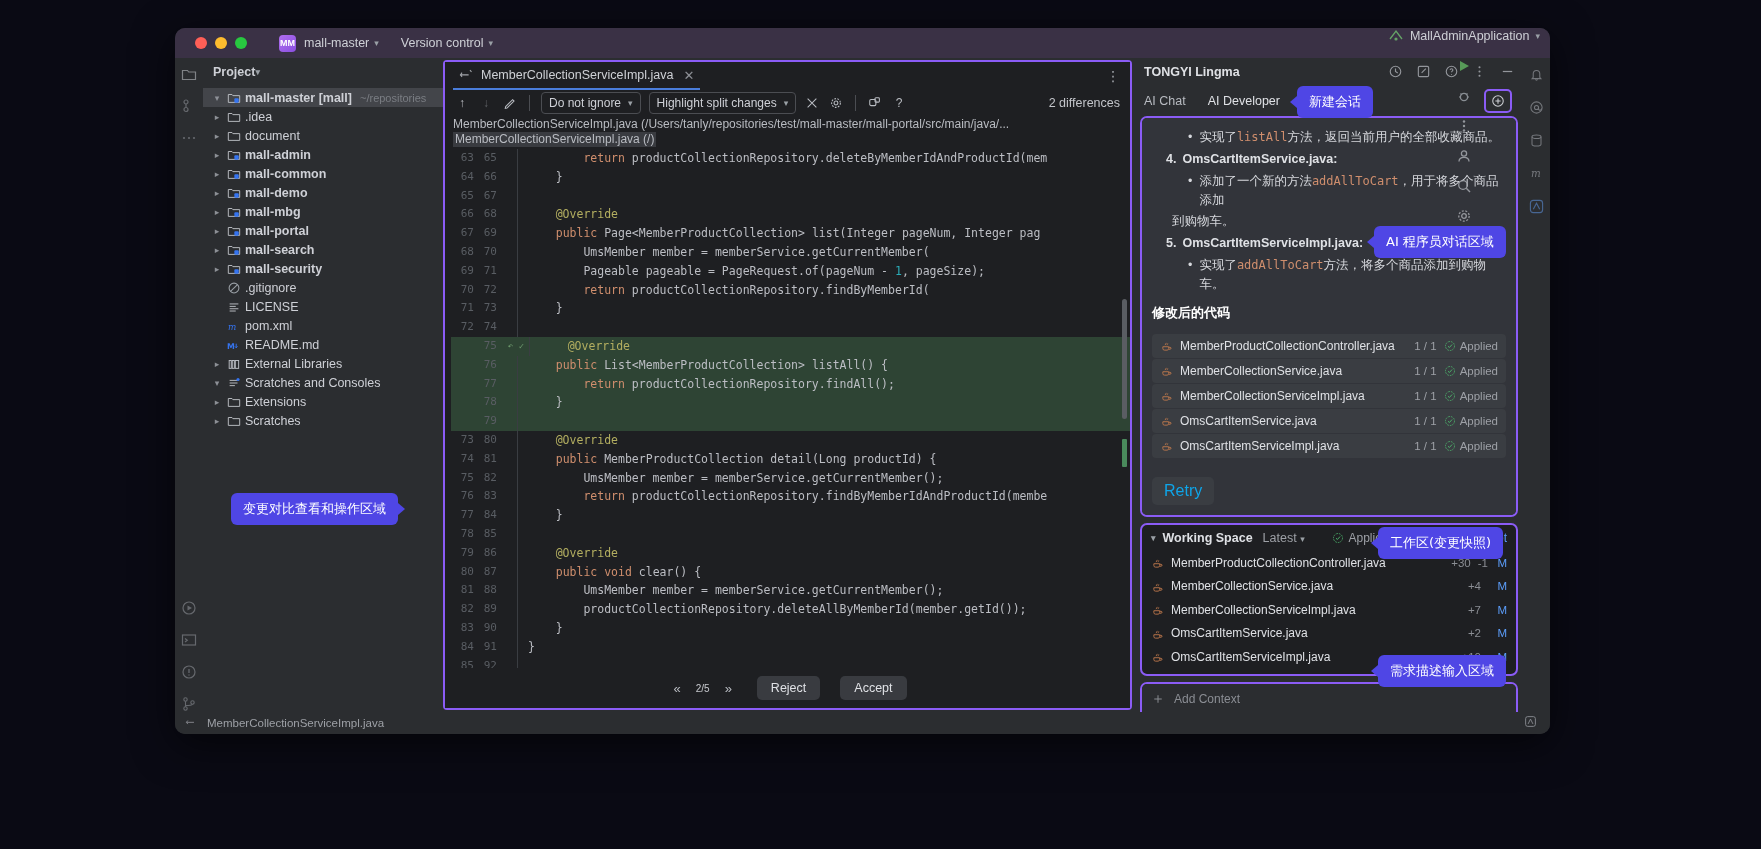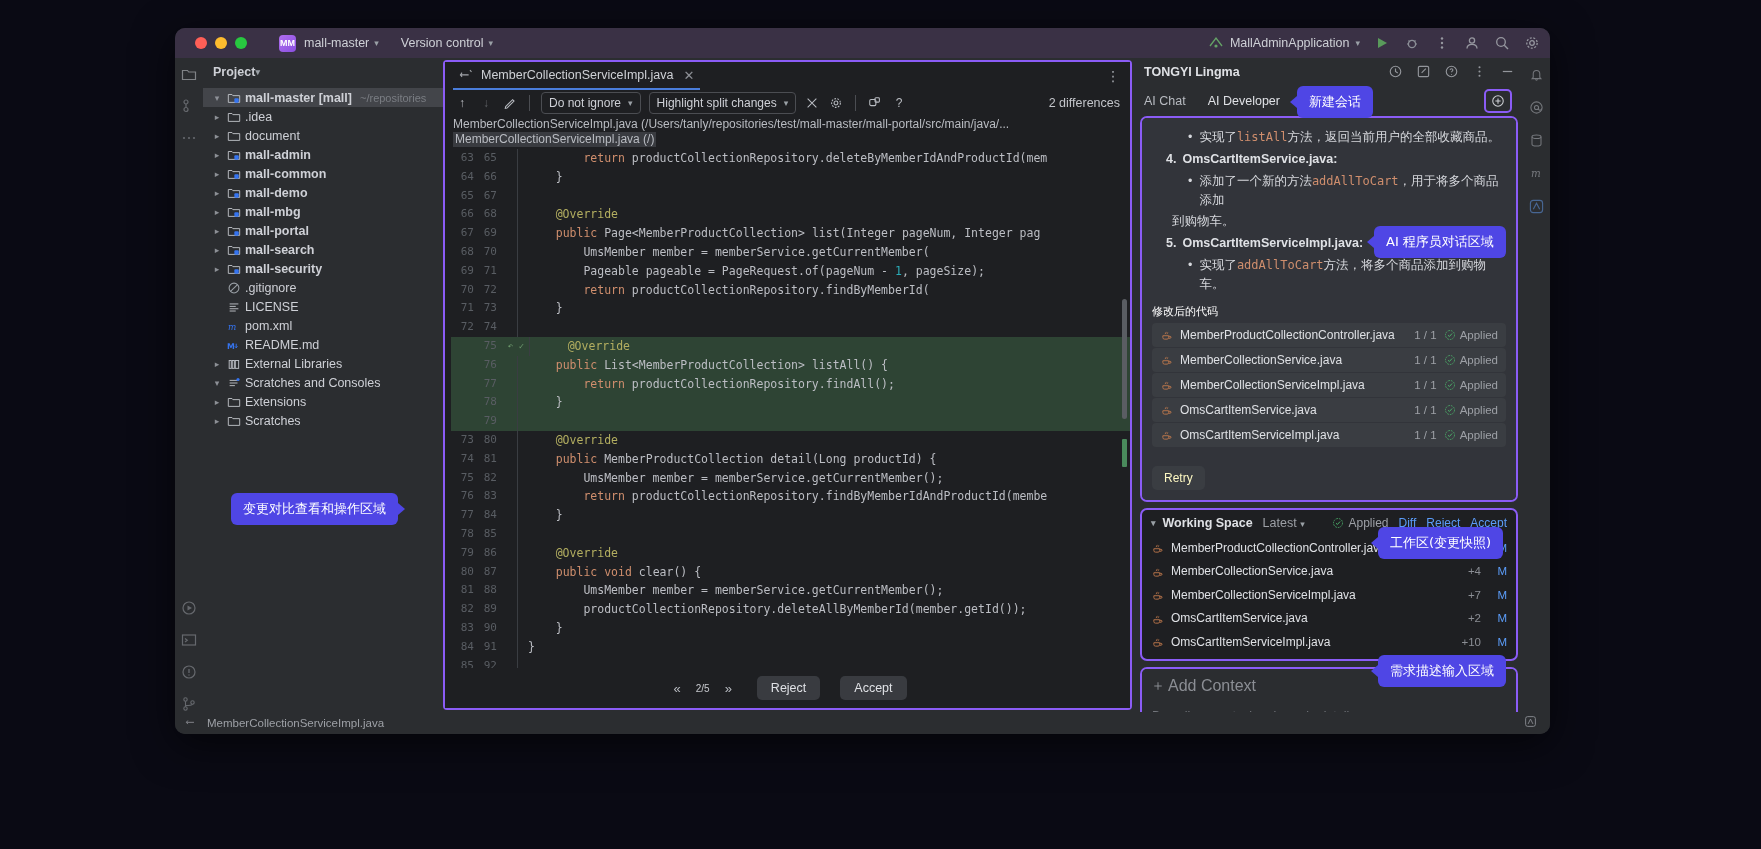--- a/index.html
+++ b/index.html
@@ -47,21 +47,21 @@
   .tb-item {
     color: #ced0d6; font-size: 12.5px;
     margin-left: 8px; display:flex; align-items:center; gap:5px;
     cursor: default;
   }
   .tb-item.sep { margin-left: 22px; }
   .caret { font-size: 9px; color: #9aa0a6; }
 
   .tb-right {
     position:absolute; right: 10px; top:0; height:30px;
-    display:flex; align-items:center; gap: 14px;
+    display:flex; align-items:center; gap: 14px; flex-direction: column;
   }
   .runcfg { color:#ced0d6; font-size:12.5px; display:flex; align-items:center; gap:6px; }
   .ico { width:16px; height:16px; display:inline-block; opacity:.85; }
   .ico svg { display:block; }
 
   
   .ide-body { flex: 1; display: flex; min-height: 0; }
 
   
   .rail {
@@ -235,35 +235,35 @@
   .li-num {
     display:flex; gap:6px; color:#dfe1e5; font-size:12.5px;
     font-weight:bold; margin: 3px 0 3px 14px; line-height:19px;
   }
   .li-bul {
     display:flex; gap:7px; color:#d6d8dd; font-size:12.5px;
     margin: 2px 0 2px 36px; line-height:19px;
   }
   .bullet { color:#d6d8dd; }
   .mono-o { font-family:"DejaVu Sans Mono", monospace; color:#cf8e6d; font-size:12px;}
-  .sec-title { color:#ffffff; font-size:11px; font-weight:normal; margin: 10px 0 4px 0; }
+  .sec-title { color:#ffffff; font-size:13px; font-weight:bold; margin: 10px 0 12px 0; }
 
   .frow {
     height:23.5px; background:#3a3d42; border-radius:4px;
     display:flex; align-items:center; gap:7px;
     padding: 0 8px; margin-bottom: 1.5px;
     color:#dfe1e5; font-size:12px;
   }
   .frow .grow { flex:1; }
   .ratio { color:#9da0a6; font-size:11.5px; }
   .applied { color:#9da0a6; font-size:11.5px; display:flex; align-items:center; gap:4px; }
   .retrywrap { padding: 8px 10px 10px 10px; background:#32343a; }
   .retry {
-    display:inline-block; background:#3a3d42; color:#fef9c3;
-    font-size:12px; border-radius:5px; padding:5px 12px;
+    display:inline-block; background:#3a3d42; color:#0ea5e9;
+    font-size:16px; border-radius:5px; padding:5px 12px;
   }
 
   
   .ws-head {
     height:26px; display:flex; align-items:center; gap:7px;
     padding: 0 9px; color:#dfe1e5; font-size:12.5px; font-weight:bold;
   }
   .ws-head .latest { color:#9da0a6; font-weight:normal; margin-left:3px; }
   .ws-actions { margin-left:auto; display:flex; align-items:center; gap:10px; font-weight:normal; font-size:12px;}
   .ws-applied { color:#9da0a6; display:flex; align-items:center; gap:4px; }
@@ -271,21 +271,21 @@
   .wsrow {
     height:23.5px; display:flex; align-items:center; gap:7px;
     padding: 0 9px; color:#dfe1e5; font-size:12px;
   }
   .wsrow .grow { flex:1; }
   .plus { color:#8b8e94; font-size:11.5px; }
   .mbadge { color:#5b9cf8; font-size:11.5px; width:12px; text-align:right;}
 
   
   .inputbox { background:#2b2d30; padding: 8px 10px 8px 10px; }
-  .addctx { display:flex; align-items:center; gap:4px; color:#8b8e94; font-size:16px; }
+  .addctx { display:flex; align-items:center; gap:10px; color:#8b8e94; font-size:12px; }
   .taskline { display:flex; align-items:center; margin-top:12px; }
   .taskph { color:#72757b; font-size:12.5px; flex:1; }
   .sendarrow { color:#9da0a6; font-size:15px; }
 
   
   .rrail {
     width:26px; flex:0 0 26px; background:#2b2d30;
     display:flex; flex-direction:column; align-items:center;
     padding-top:9px; gap:17px;
   }

